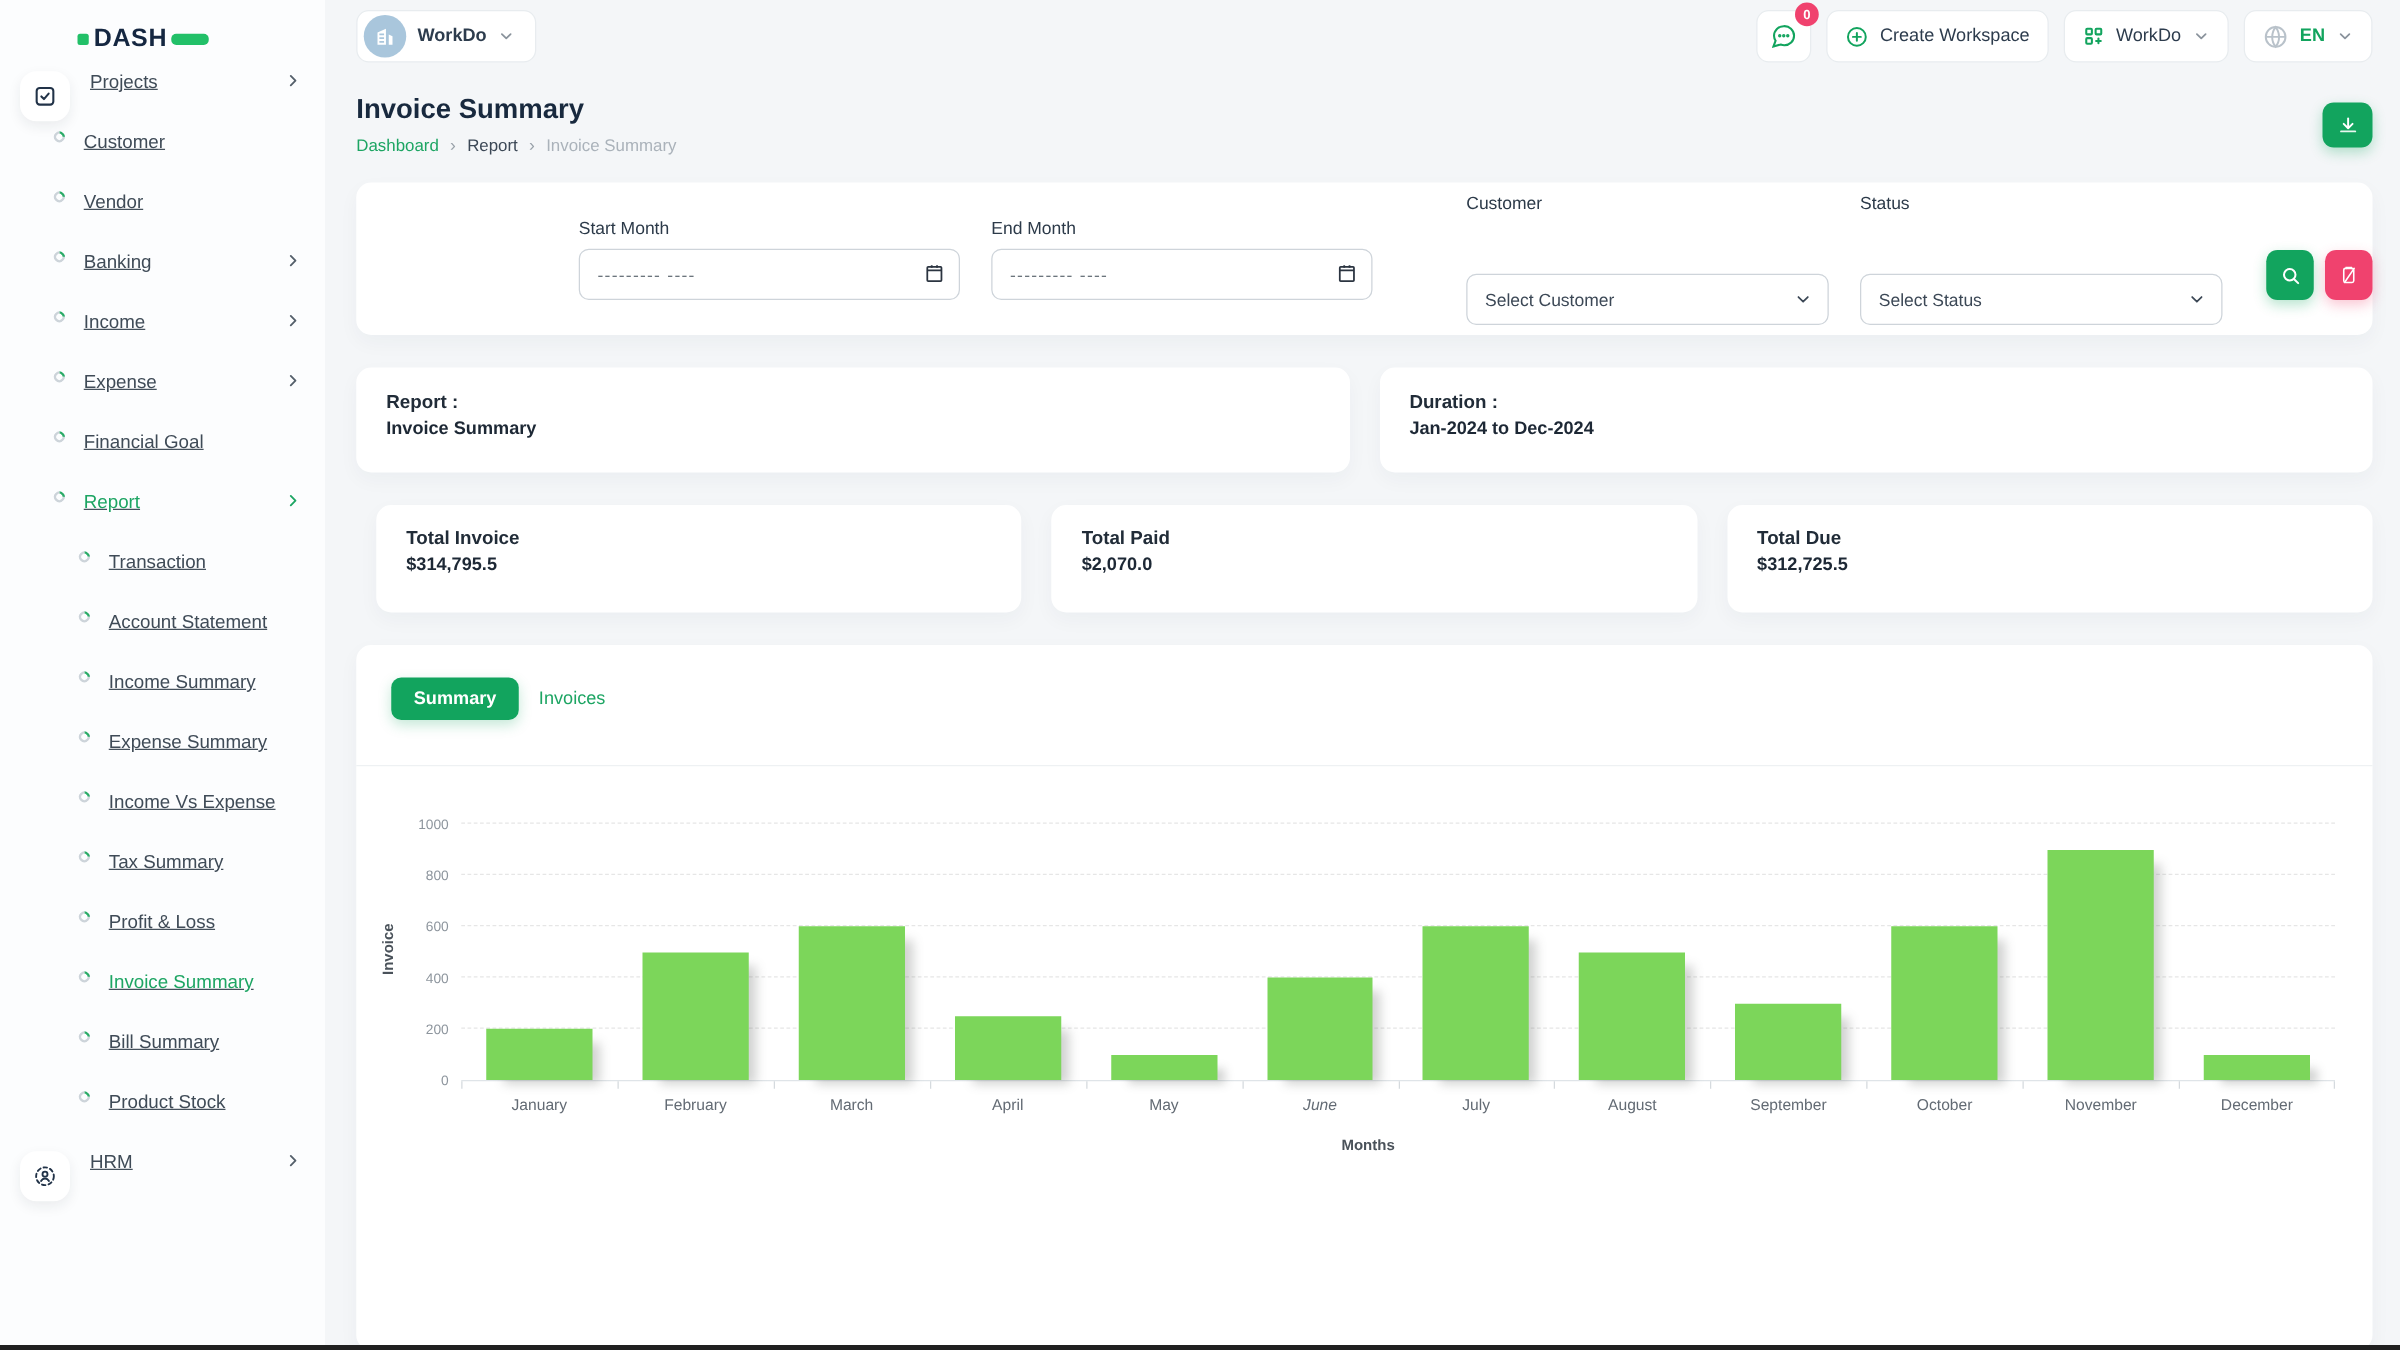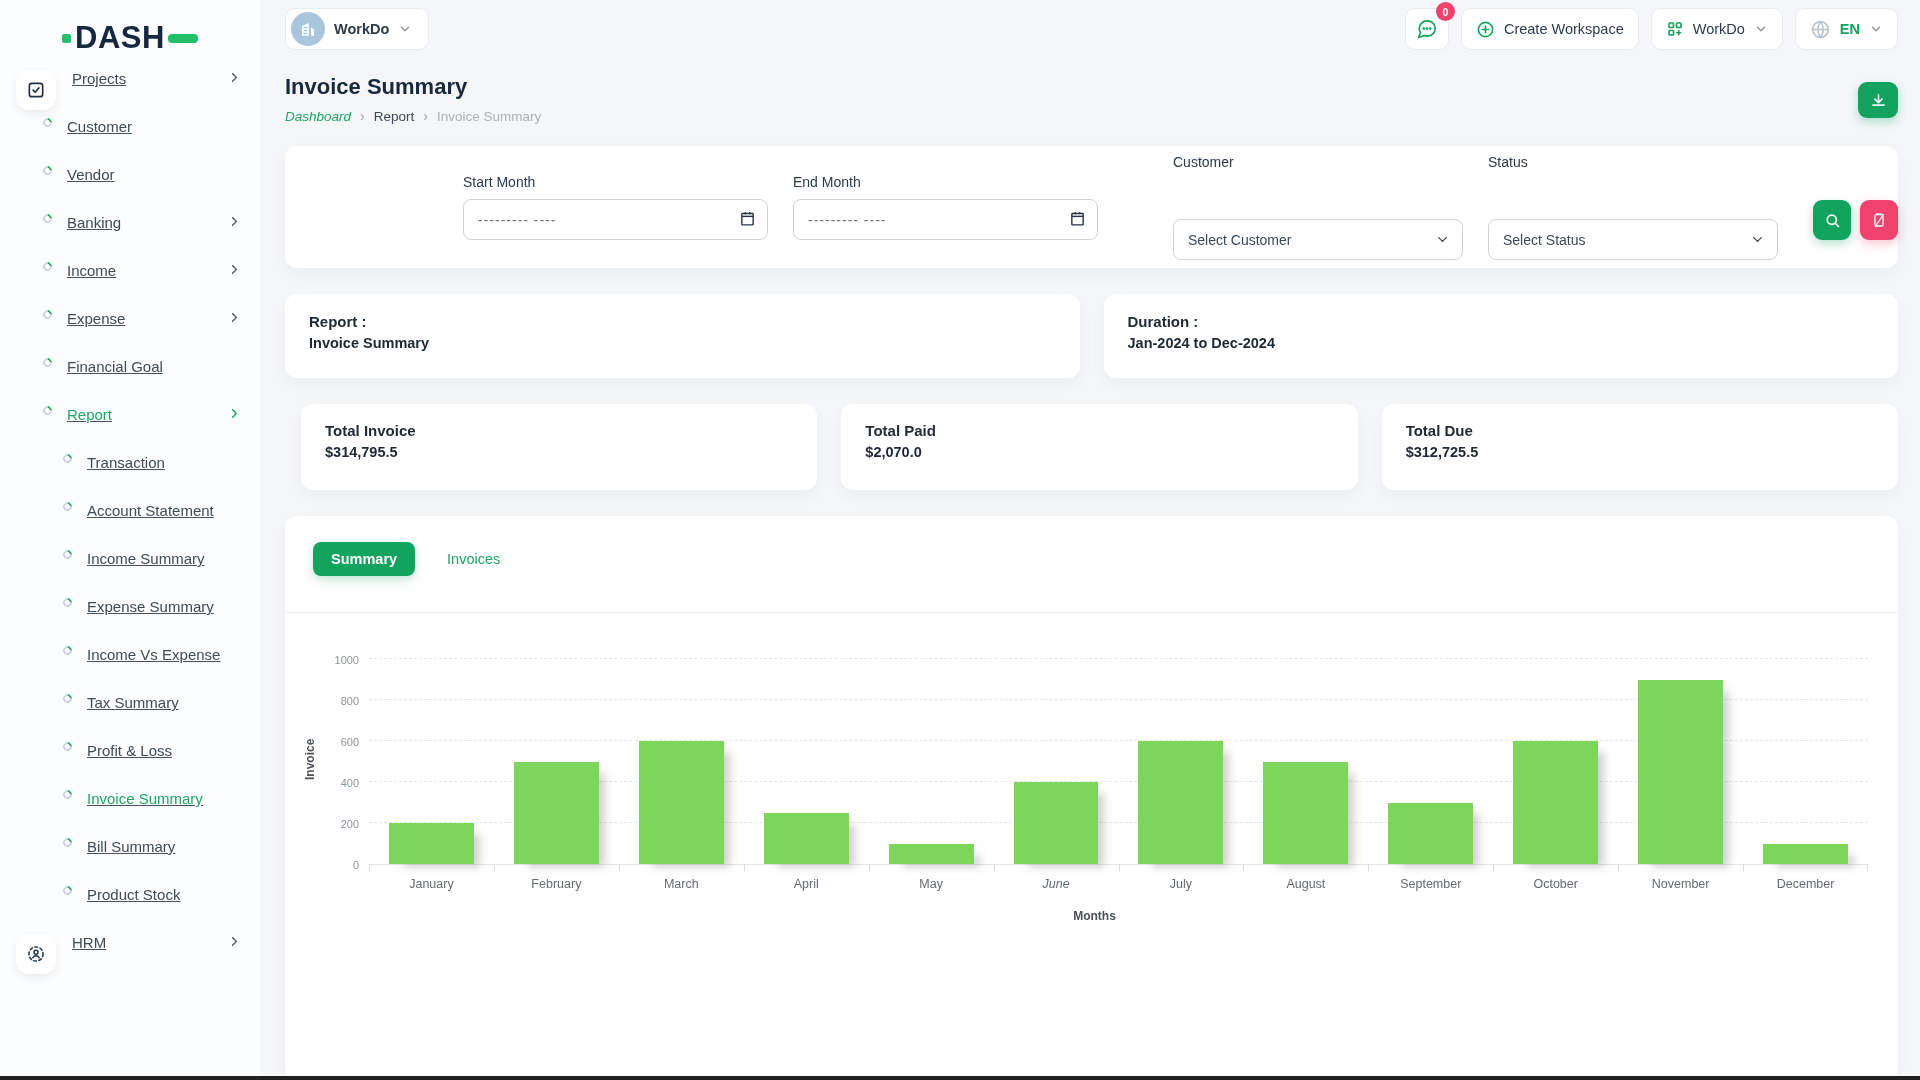--- a/index.html
+++ b/index.html
@@ -21,21 +21,21 @@
   }
 
   
   .sidebar{
     width:260px; min-width:260px; height:1080px;
     background:#fcfdfe; overflow:hidden; position:relative;
     padding-top:12px;
   }
   .logo{ display:flex; align-items:center; margin:8px 0 14px 62px; }
   .logo-dot{ width:9px; height:9px; background:#22c068; border-radius:2px; margin-right:4px; }
-  .logo-text{ font-size:31px; font-weight:800; color:#152741; letter-spacing:.5px; }
+  .logo-text{ font-size:20px; font-weight:800; color:#152741; letter-spacing:.5px; }
   .logo-dash{ width:30px; height:9px; background:#22c068; border-radius:4px; margin-left:3px; }
 
   .s-item{ display:flex; align-items:flex-start; height:48px; padding:0 18px 0 16px; cursor:pointer;text-decoration:underline; }
   .s-item .s-label{ font-size:15px; color:#3f4b57; flex:1; }
   .s-item .s-chev{ color:#55606b; display:flex; }
   .icon-box{
     width:40px; height:40px; border-radius:13px; background:#fff;
     box-shadow:0 4px 10px rgba(25,39,57,.08);
     display:flex; align-items:center; justify-content:center;
     margin-right:16px; color:#223348; flex:none;
@@ -76,21 +76,21 @@
     position:absolute; top:-7px; right:-7px; min-width:19px; height:19px;
     background:var(--pink); color:#fff; font-size:10.5px; font-weight:700;
     border-radius:50%; display:flex; align-items:center; justify-content:center;
   }
   .chev{ color:#8a939c; display:flex; }
   .green-txt{ color:var(--accent); font-weight:600; }
 
   .title-row{ display:flex; justify-content:space-between; align-items:flex-start; margin-top:16px; }
   .page-title{ font-size:22px; font-weight:700; color:#18293e; }
   .breadcrumb{ display:flex; align-items:center; gap:9px; margin-top:8px; font-size:13.5px; }
-  .breadcrumb .bc-link{ color:var(--accent-soft); cursor:pointer;font-style:italic; }
+  .breadcrumb .bc-link{ color:var(--accent-soft); cursor:pointer; }
   .breadcrumb .bc-mid{ color:#3c4856; cursor:pointer; }
   .breadcrumb .bc-cur{ color:#aab2ba; }
   .breadcrumb .bc-sep{ color:#98a1a9; font-size:14px; }
   .sq-btn{
     width:40px; height:36px; border-radius:9px; border:none; cursor:pointer;
     display:flex; align-items:center; justify-content:center; color:#fff;
   }
   .sq-btn.green{ background:var(--accent); box-shadow:0 4px 10px rgba(18,164,94,.3); }
   .sq-btn.pink{ background:var(--pink); box-shadow:0 4px 10px rgba(240,66,110,.3); }
 
@@ -123,21 +123,21 @@
   .two-cards{ display:flex; gap:24px; margin-top:26px; }
   .info-card{ flex:1; padding:19px 24px; height:84px; }
   .info-title{ font-size:15px; font-weight:700; color:#212c38; }
   .info-value{ font-size:14.5px; font-weight:700; color:#1d2835; margin-top:5px; }
 
   .totals{ display:flex; gap:24px; margin-top:26px;padding-left:16px; }
   .total-card{ flex:1; padding:18px 24px; height:86px; }
 
   
   .chart-card{ margin-top:26px; flex:1; display:flex; flex-direction:column; }
-  .tabs-row{ padding:26px 28px 0 28px; border-bottom:1px solid #eef1f3; padding-bottom:36px; display:flex; align-items:center; gap:28px; }
+  .tabs-row{ padding:26px 28px 0 28px; border-bottom:1px solid #eef1f3; padding-bottom:36px; display:flex; align-items:center; gap:12px; }
   .tab{ font-size:14.5px; cursor:pointer; }
   .tab.active{
     background:var(--accent); color:#fff; font-weight:600;
     padding:9px 18px; border-radius:8px; box-shadow:0 4px 10px rgba(18,164,94,.25);
   }
   .tab.plain{ color:var(--accent-soft); padding:9px 4px; }
 
   .chart-zone{ display:flex; margin:40px 30px 0 14px; }
   .y-title{
     writing-mode:vertical-rl; transform:rotate(180deg);

